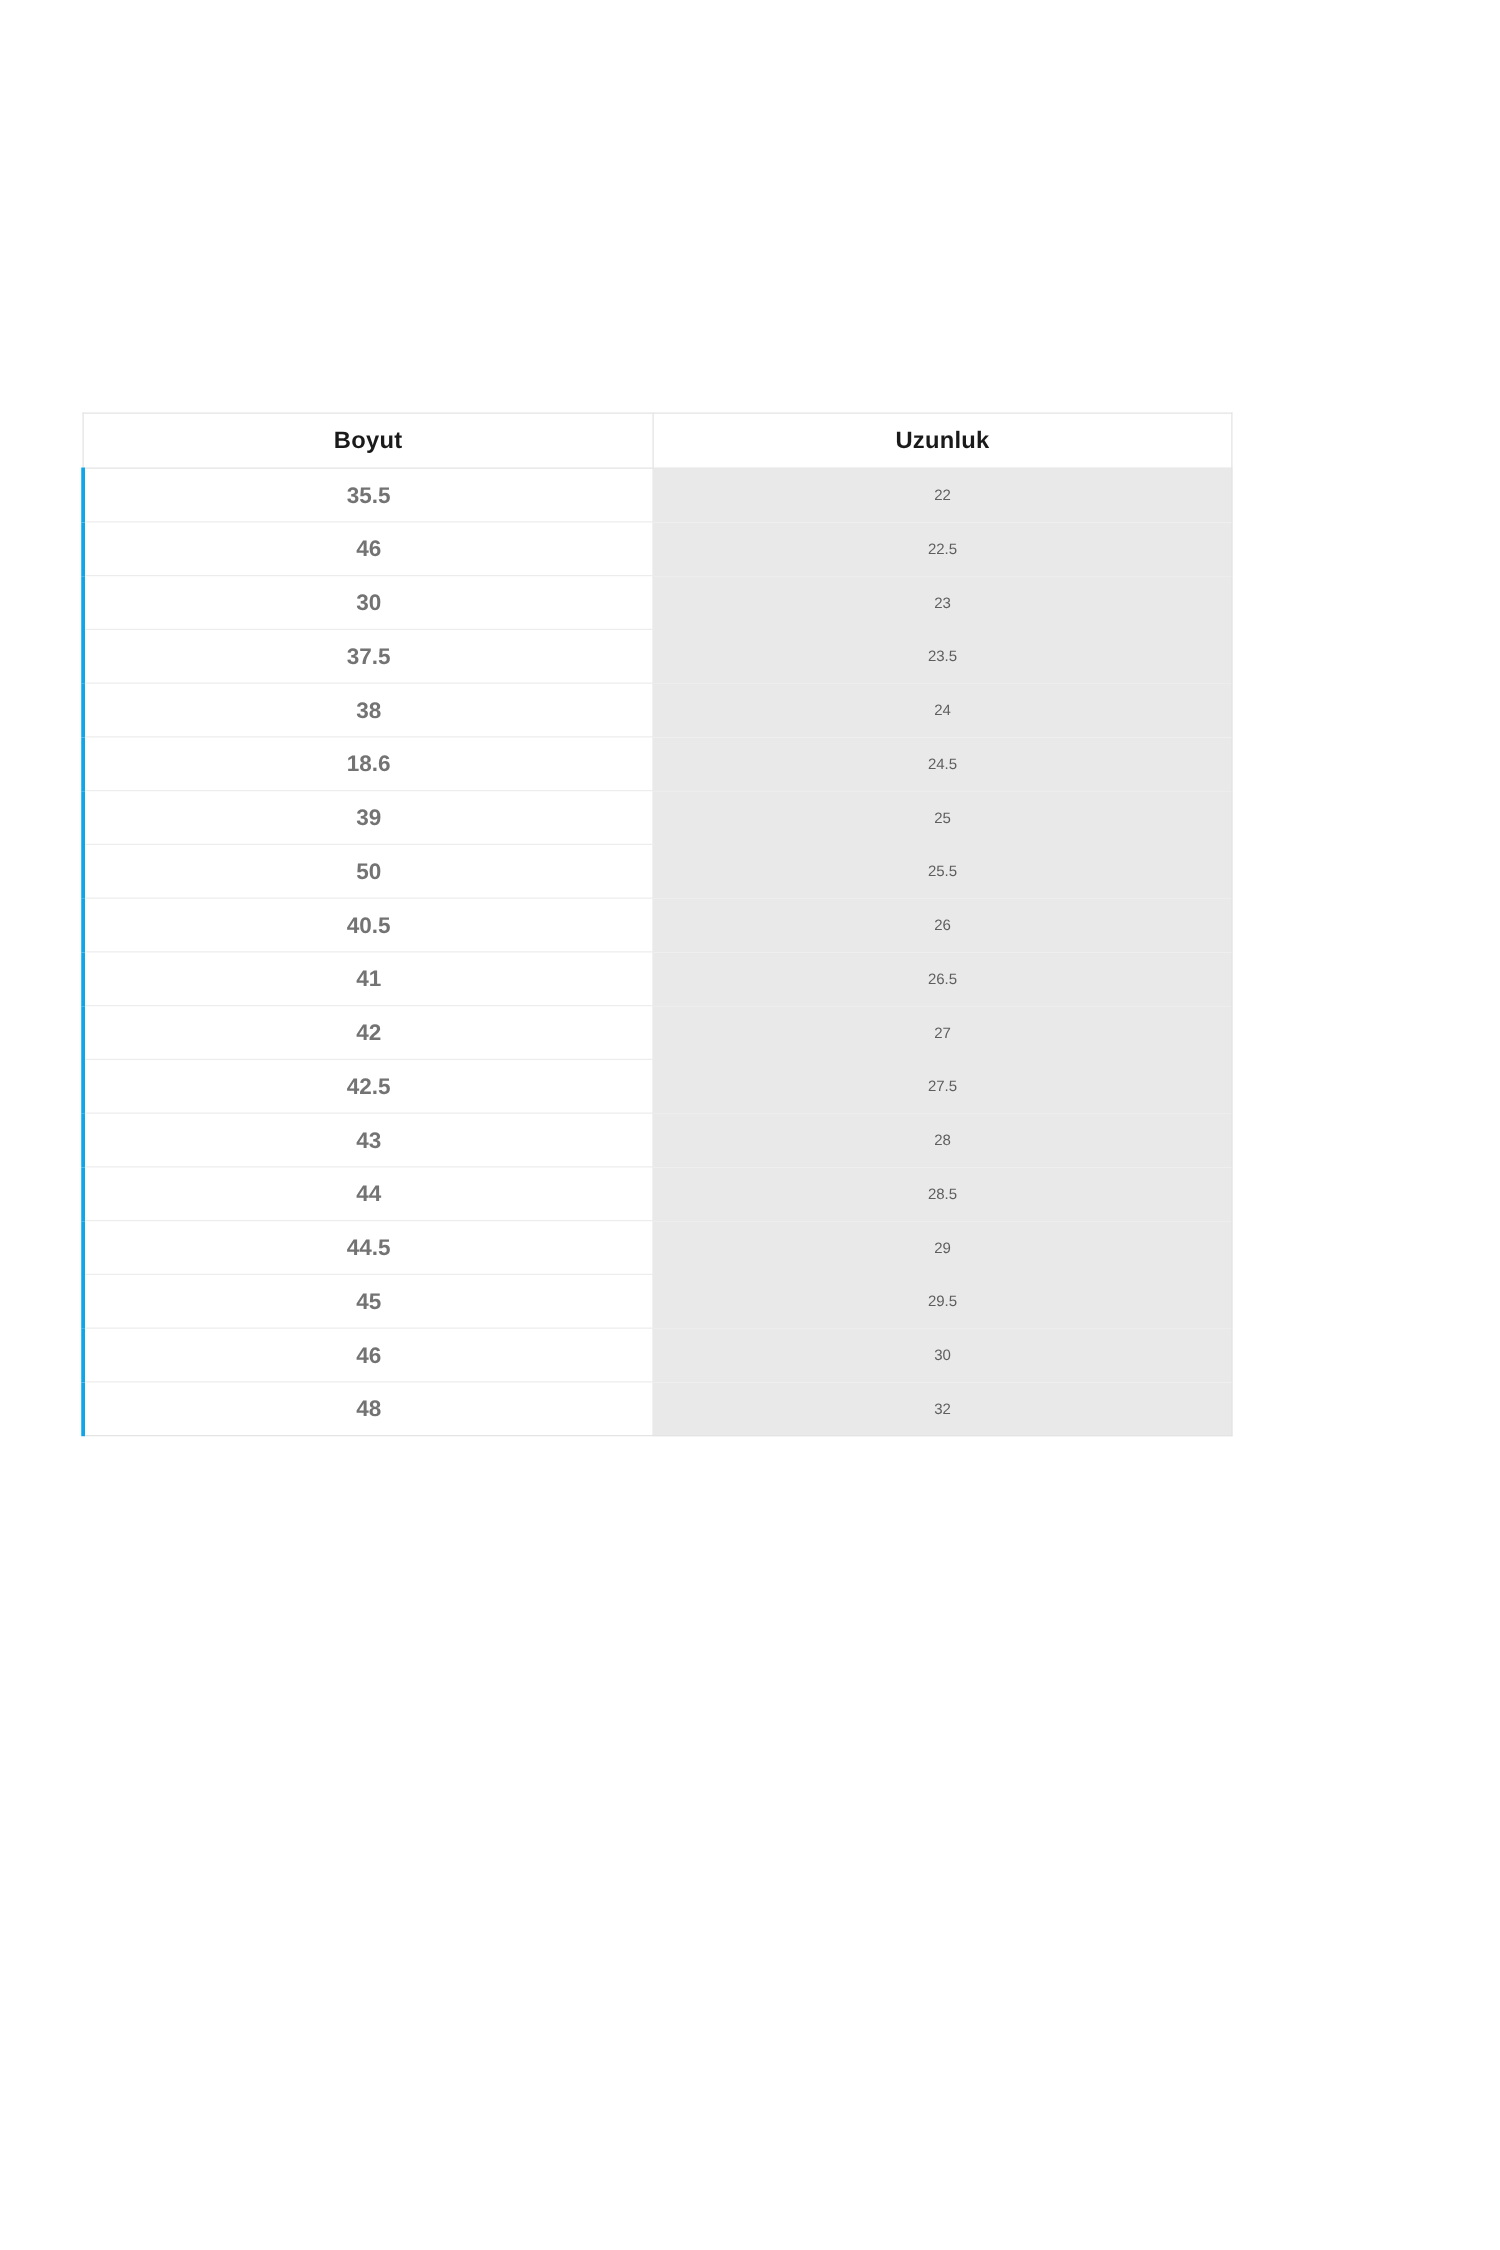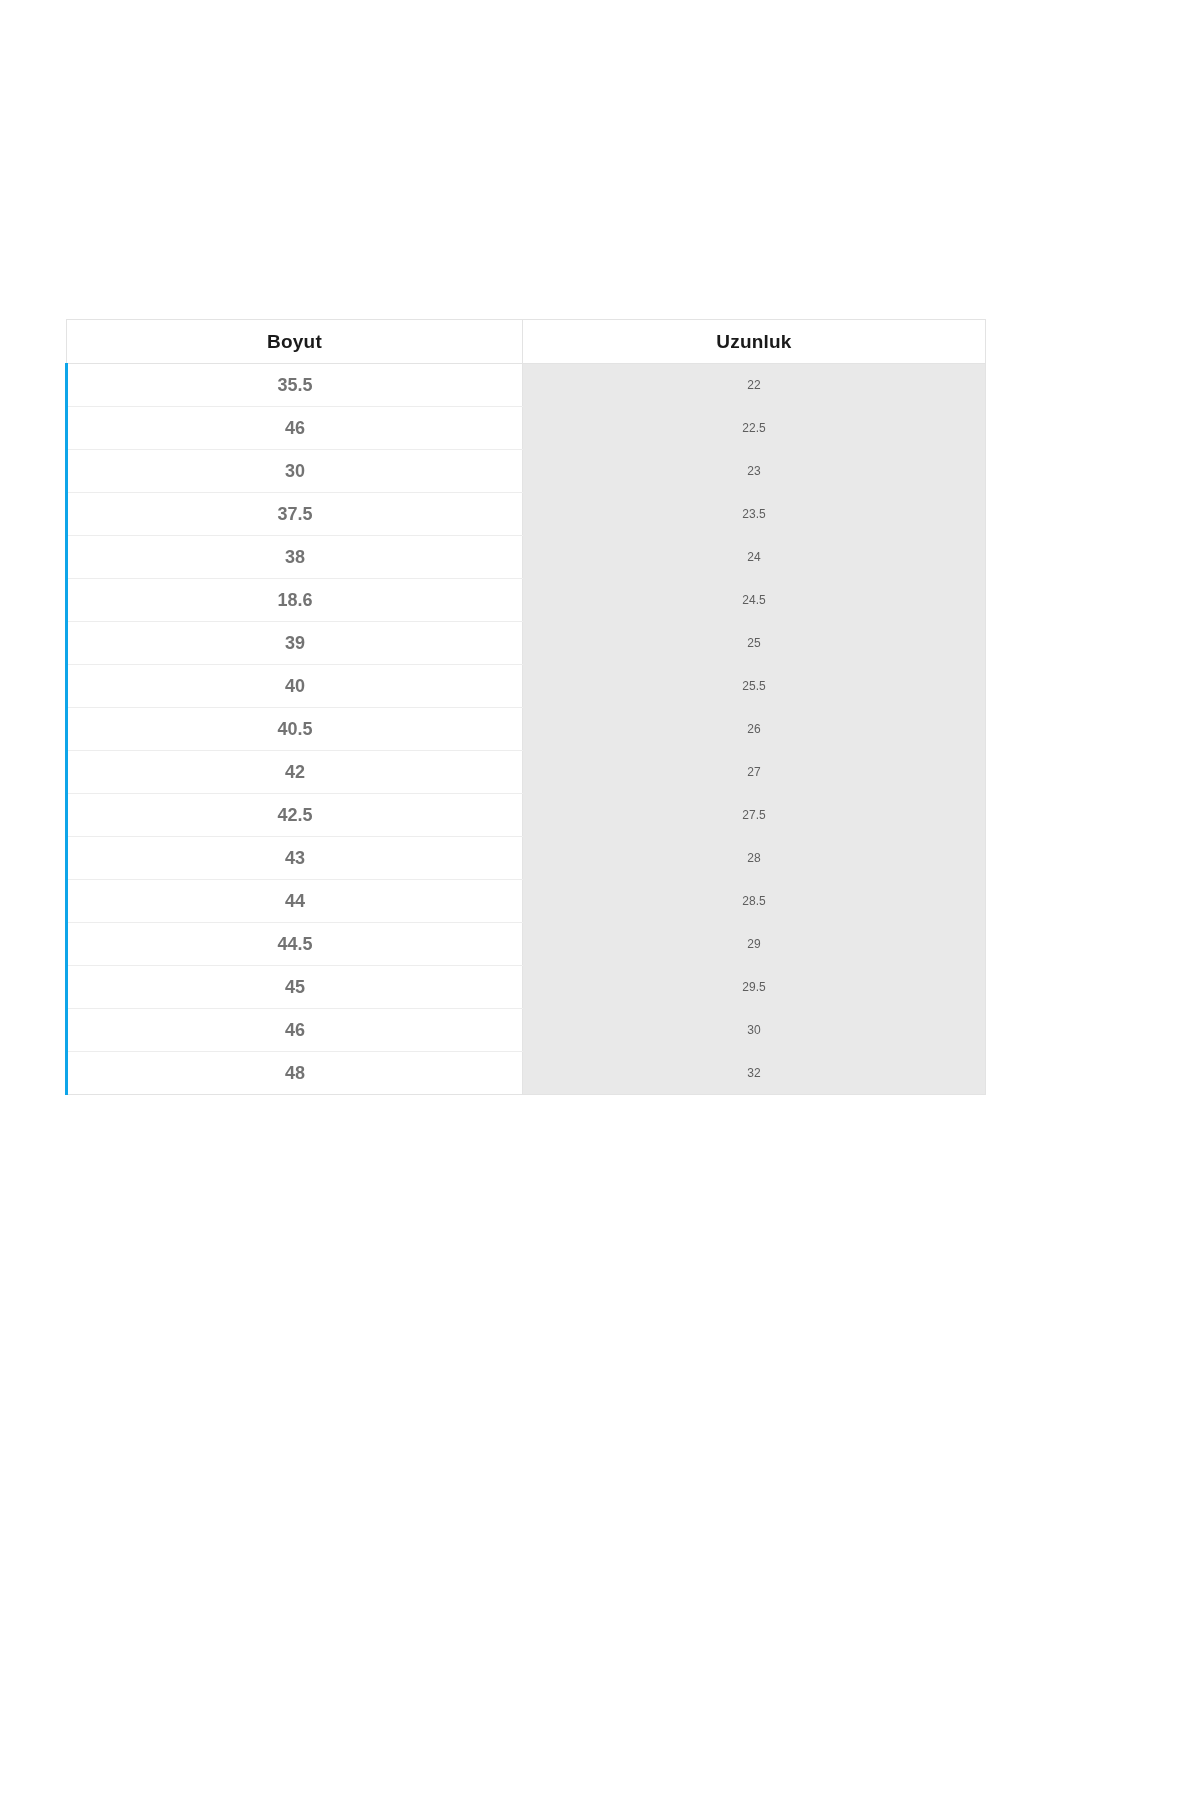--- a/index.html
+++ b/index.html
@@ -20,21 +20,21 @@
     left: 0;
     top: 0;
     width: 1200px;
     height: 1800px;
     background: #ffffff;
   }
 
   .size-table-wrap {
     position: absolute;
     left: 65px;
-    top: 319px;
+    top: 330px;
     width: 919px;
   }
 
   table.size-table {
     width: 919px;
     border-collapse: collapse;
     table-layout: fixed;
   }
 
   table.size-table col.col-size   { width: 456px; }
@@ -134,26 +134,30 @@
           </tr>
           <tr>
             <td class="cell-size">18.6</td>
             <td class="cell-length">24.5</td>
           </tr>
           <tr>
             <td class="cell-size">39</td>
             <td class="cell-length">25</td>
           </tr>
           <tr>
-            <td class="cell-size">40</td>
+            <td class="cell-size">50</td>
             <td class="cell-length">25.5</td>
           </tr>
           <tr>
             <td class="cell-size">40.5</td>
             <td class="cell-length">26</td>
+          </tr>
+          <tr>
+            <td class="cell-size">41</td>
+            <td class="cell-length">26.5</td>
           </tr>
           <tr>
             <td class="cell-size">42</td>
             <td class="cell-length">27</td>
           </tr>
           <tr>
             <td class="cell-size">42.5</td>
             <td class="cell-length">27.5</td>
           </tr>
           <tr>

